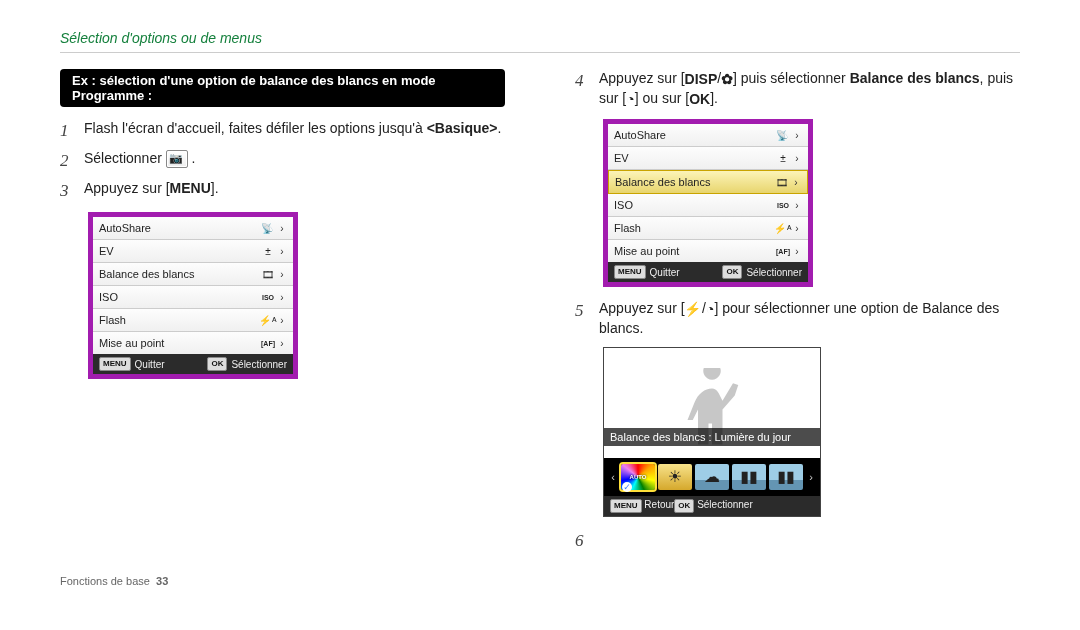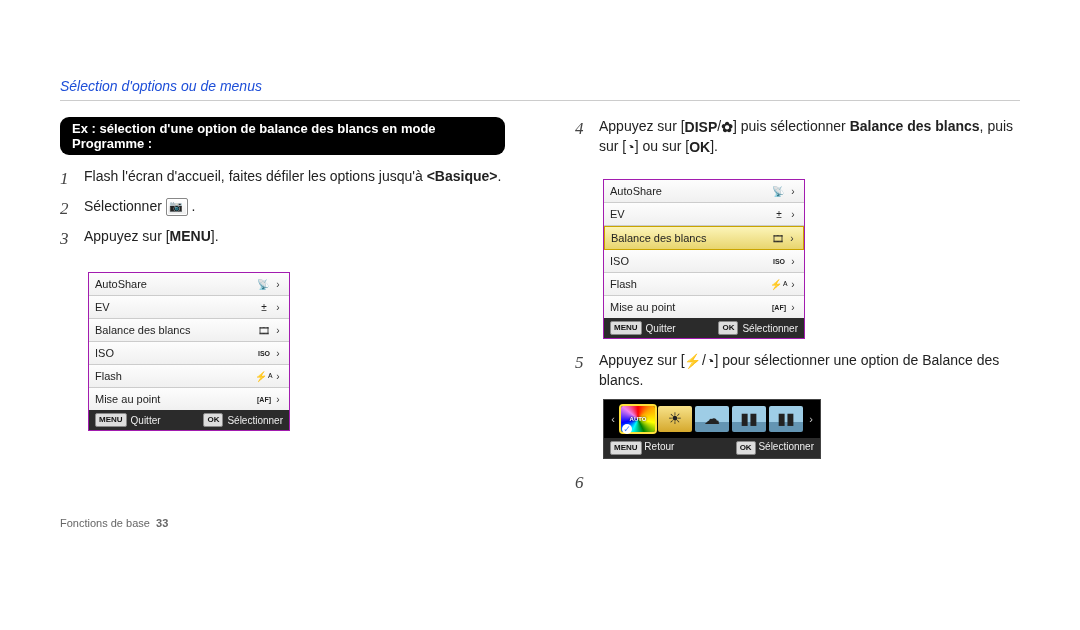--- a/index.html
+++ b/index.html
@@ -9,41 +9,40 @@
     background: #fff;
     color: #222;
     width: 1080px;
     height: 630px;
     box-sizing: border-box;
   }
   .page {
     padding: 30px 60px 10px 60px;
   }
   .page-header {
-    color: #1d4ed8;
+    color: #15803d;
     font-size: 14px;
     font-style: italic;
     border-bottom: 1px solid #ccc;
     padding-bottom: 6px;
     margin-bottom: 16px;
-    margin-top: 48px;
   }
   .cols {
     display: flex;
     gap: 70px;
   }
   .col {
     flex: 1;
     min-width: 0;
   }
   .example-title {
     display: inline-block;
     background: #000;
     color: #fff;
-    border-radius: 9px;
+    border-radius: 4px;
     padding: 4px 12px;
     font-size: 13px;
     font-weight: 600;
     margin-bottom: 12px;
   }
   .step {
     display: flex;
     gap: 8px;
     align-items: flex-start;
     margin-bottom: 6px;
@@ -78,23 +77,23 @@
     height: 16px;
     font-size: 11px;
     vertical-align: middle;
     background: linear-gradient(#fff,#eee);
     box-shadow: inset 0 0 0 1px #fff;
   }
 
   
   .menu-panel {
     width: 200px;
-    border: 1px solid #a21caf;
+    border: 5px solid #a21caf;
     font-size: 11px;
-    margin: 16px 0 12px 28px;
+    margin: 4px 0 12px 28px;
     background: #ef4444;
     display: flex;
     flex-direction: column;
   }
   .menu-row {
     display: flex;
     align-items: center;
     height: 22px;
     padding: 0 6px;
     border-bottom: 1px solid #ccc;
@@ -201,21 +200,21 @@
   .thumb.sel::after{
     content:"✓";
     position:absolute;bottom:-2px;left:1px;
     font-size:9px;color:#3a7bff;background:#fff;border-radius:50%;
     width:10px;height:10px;line-height:10px;text-align:center;
   }
   .thumb-arrow {
     color:#ccc;width:10px;text-align:center;font-size:11px;flex:0 0 10px;
   }
   .viewer-footer {
-    display:flex;justify-content:space-between;
+    display:flex;
     background:#2b2b2b;color:#eee;font-size:10px;height:20px;align-items:center;padding:0 6px;
   }
 
   .page-footer {
     font-size: 11px;
     color: #666;
     margin-top: 16px;
   }
 </style>
 </head>
@@ -355,20 +354,26 @@
 
       <div class="step">
         <div class="step-num">5</div>
         <div class="step-body">
           <span>Appuyez sur [</span><span class="bracket-icon">⚡</span><span>/</span><span class="bracket-icon">◔</span><span>] pour sélectionner une option de Balance des blancs.</span>
         </div>
       </div>
 
       
       <div class="viewer-panel">
+        <div class="viewer-area">
+          <svg class="silhouette" viewBox="0 0 40 50">
+            <path d="M20 6 a5 5 0 1 1 0.01 0 M20 11 c-4 0-8 3-10 8 l-4 10 h3 l3-6 v20 h6 v-12 h2 v12 h6 v-20 l7-8 2-6 -3-1 -6 10 c-2-4-3-7-6-7z"></path>
+          </svg>
+          <div class="viewer-caption">Balance des blancs : Lumière du jour</div>
+        </div>
         <div class="thumbs">
           <span class="thumb-arrow">‹</span>
           <div class="thumb sel">
               <span style="font-size:6px;font-weight:700;color:#fff;text-shadow:0 0 2px #000">AUTO</span>
             </div>
           <div class="thumb" style="background:linear-gradient(#f7e28a,#d5a82c)">☀</div>
           <div class="thumb">☁</div>
           <div class="thumb">▮▮</div>
           <div class="thumb">▮▮</div>
           <span class="thumb-arrow">›</span>

